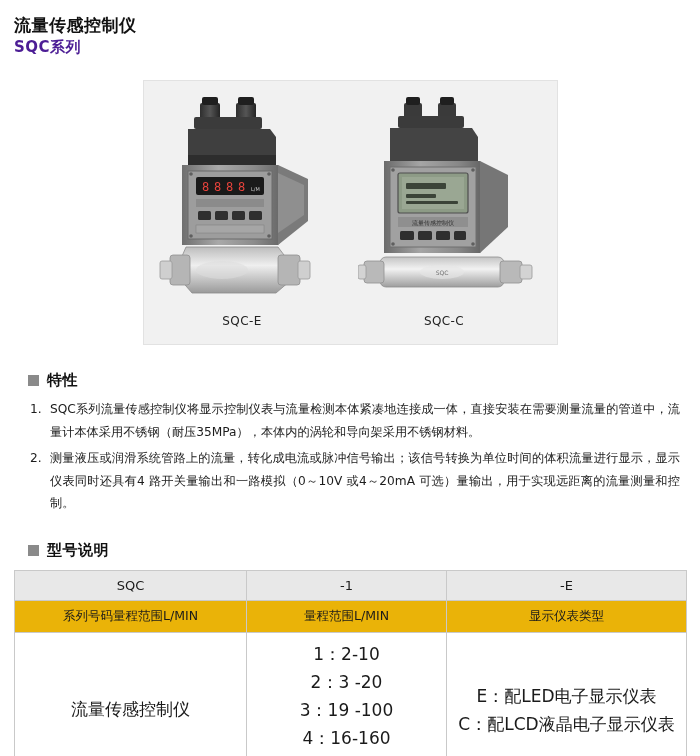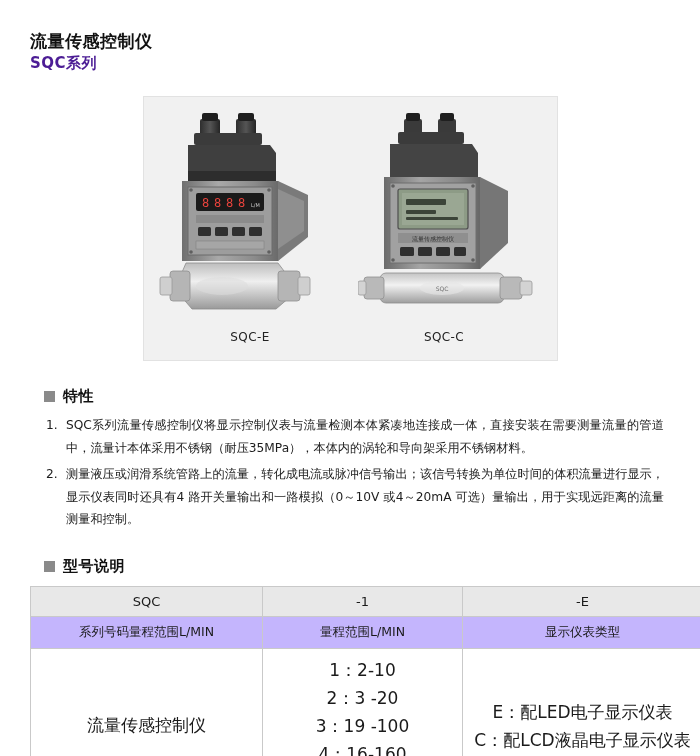--- a/index.html
+++ b/index.html
@@ -9,21 +9,21 @@
     width: 700px;
     height: 756px;
     background: #ffffff;
     font-family: "DejaVu Sans", "Liberation Sans", sans-serif;
     color: #1a1a1a;
   }
   .page {
     position: relative;
     width: 700px;
     height: 756px;
-    padding: 16px;
+    padding: 0;
     overflow: hidden;
   }
 
   
   .title-block {
     padding: 14px 0 0 14px;
   }
   .title-line1 {
     font-size: 17px;
     font-weight: bold;
@@ -59,21 +59,21 @@
 
   .caption {
     position: absolute;
     bottom: 16px;
     width: 185px;
     text-align: center;
     font-size: 12px;
     color: #222;
     letter-spacing: 0.4px;
   }
-  .caption.left  { left: 14px; }
+  .caption.left  { left: 6px; }
   .caption.right { right: 20px; }
 
   
   .section-head {
     display: flex;
     align-items: center;
     gap: 8px;
     margin: 26px 0 8px 28px;
   }
   .section-marker {
@@ -125,21 +125,21 @@
     vertical-align: middle;
     padding: 7px 4px;
   }
   .model-table tr.head td {
     background: #e8e8e8;
     font-weight: normal;
     height: 28px;
     font-size: 13px;
   }
   .model-table tr.subhead td {
-    background: #c4b5fd;
+    background: #eab308;
     height: 28px;
     font-size: 12.5px;
     margin-top: 8px;
   }
   .col-a { width: 232px; }
   .col-b { width: 200px; }
   .col-c { width: 240px; }
 
   .range-cell, .type-cell {
     text-align: center;

